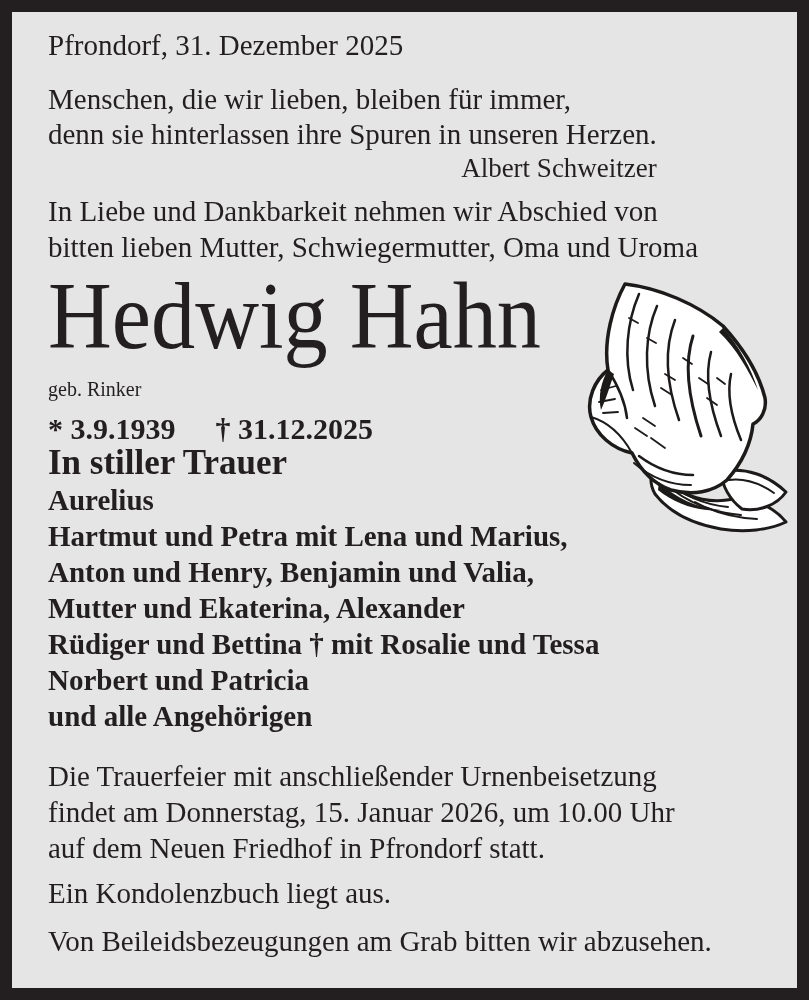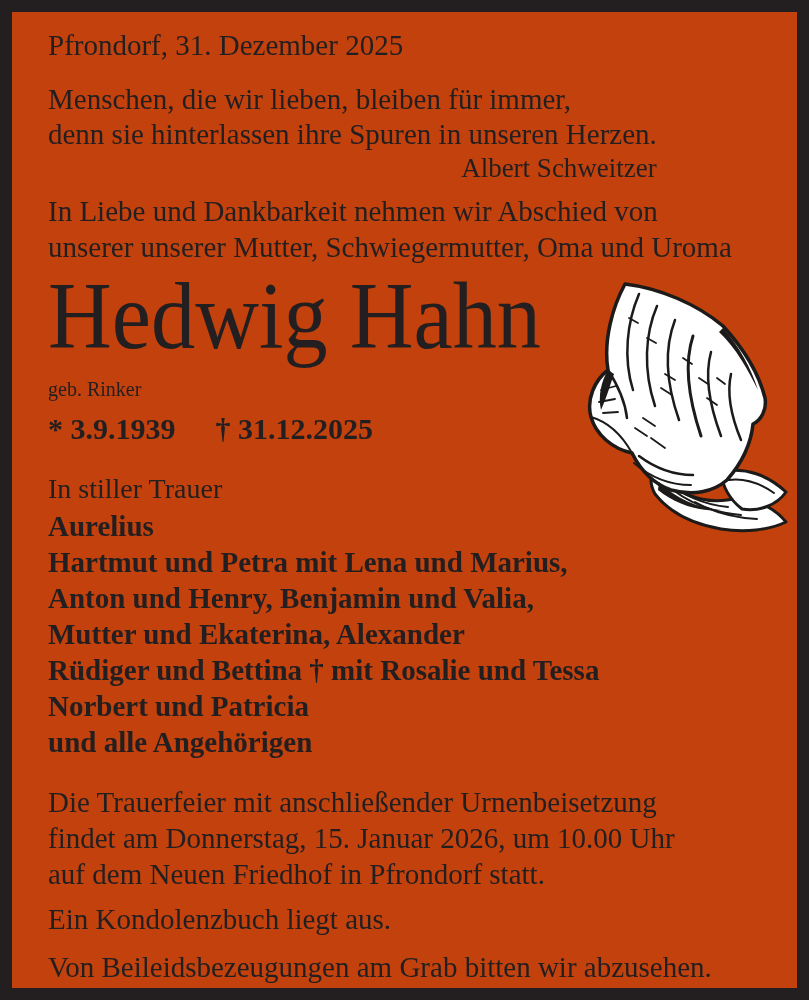--- a/index.html
+++ b/index.html
@@ -2,21 +2,21 @@
 <html><head>
 <meta charset="utf-8">
 <style>
   html, body { margin: 0; padding: 0; background: #ffffff; }
   .frame {
     position: relative;
     width: 809px;
     height: 1000px;
     box-sizing: border-box;
     border: 12px solid #231f20;
-    background: #c2410c;
+    background: #e5e5e5;
     color: #231f20;
     font-family: "Liberation Serif", serif;
     overflow: hidden;
   }
   .content {
     padding: 16px 36px 0 36px;
   }
   .dateline {
     font-size: 29px;
     line-height: 34px;
@@ -56,23 +56,24 @@
     margin-top: 18px;
   }
   .dates {
     font-size: 30px;
     line-height: 34px;
     margin-top: 6px;
     font-weight: bold;
   }
   .dates .death { margin-left: 40px; }
   .mourning-heading {
-    font-size: 28px;
-    line-height: 34px;
-    margin-top: 26px;
+    font-size: 35px;
+    line-height: 34px;
+    margin-top: 0;
+    font-weight: bold;
   }
   .mourning-names {
     margin-top: 2px;
   }
   .mourner-line {
     font-weight: bold;
     font-size: 29px;
     line-height: 36px;
   }
   .funeral {
@@ -109,21 +110,21 @@
     <div class="dateline">Pfrondorf, 31. Dezember 2025</div>
 
     <div class="quote-block">
       <div class="quote-line">Menschen, die wir lieben, bleiben für immer,</div>
       <div class="quote-line">denn sie hinterlassen ihre Spuren in unseren Herzen.</div>
       <div class="quote-attribution">Albert Schweitzer</div>
     </div>
 
     <div class="intro">
       <div class="intro-line">In Liebe und Dankbarkeit nehmen wir Abschied von</div>
-      <div class="intro-line">unserer unserer Mutter, Schwiegermutter, Oma und Uroma</div>
+      <div class="intro-line">bitten lieben Mutter, Schwiegermutter, Oma und Uroma</div>
     </div>
 
     <div class="deceased-name">Hedwig Hahn</div>
     <div class="maiden-name">geb. Rinker</div>
 
     <div class="dates">
       <span class="birth">* 3.9.1939</span><span class="death">† 31.12.2025</span>
     </div>
 
     <div class="mourning-heading">In stiller Trauer</div>

